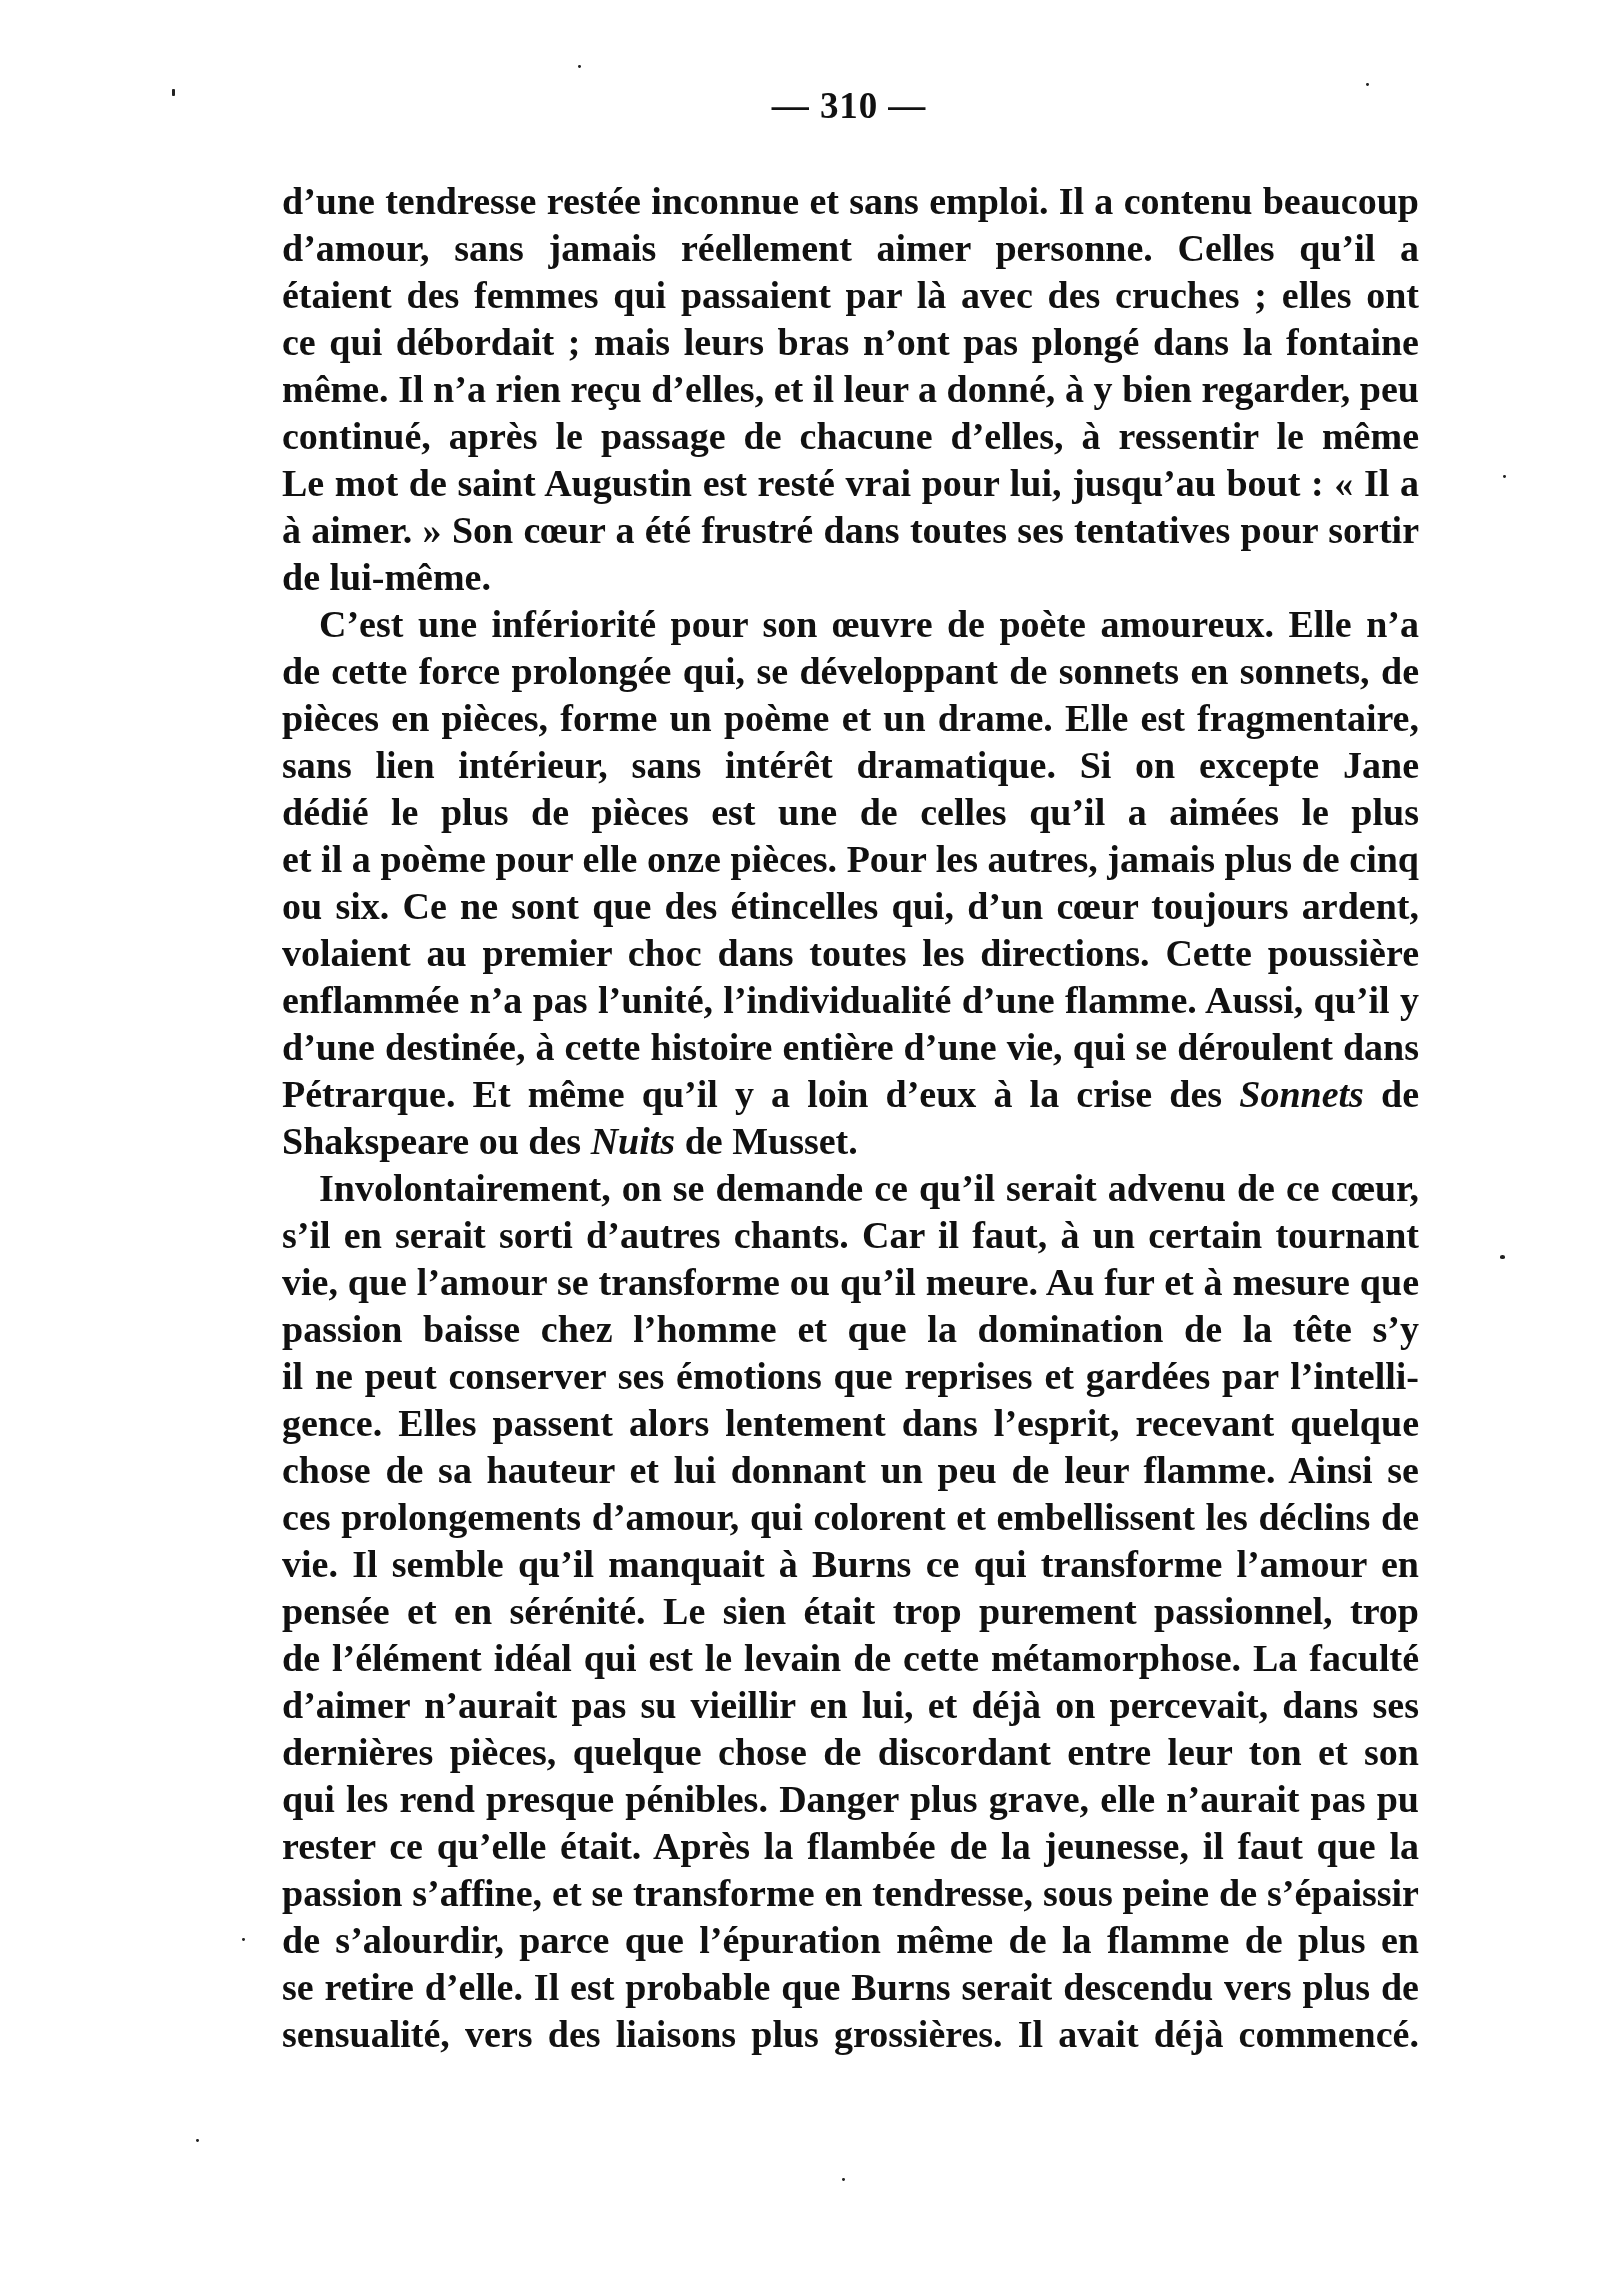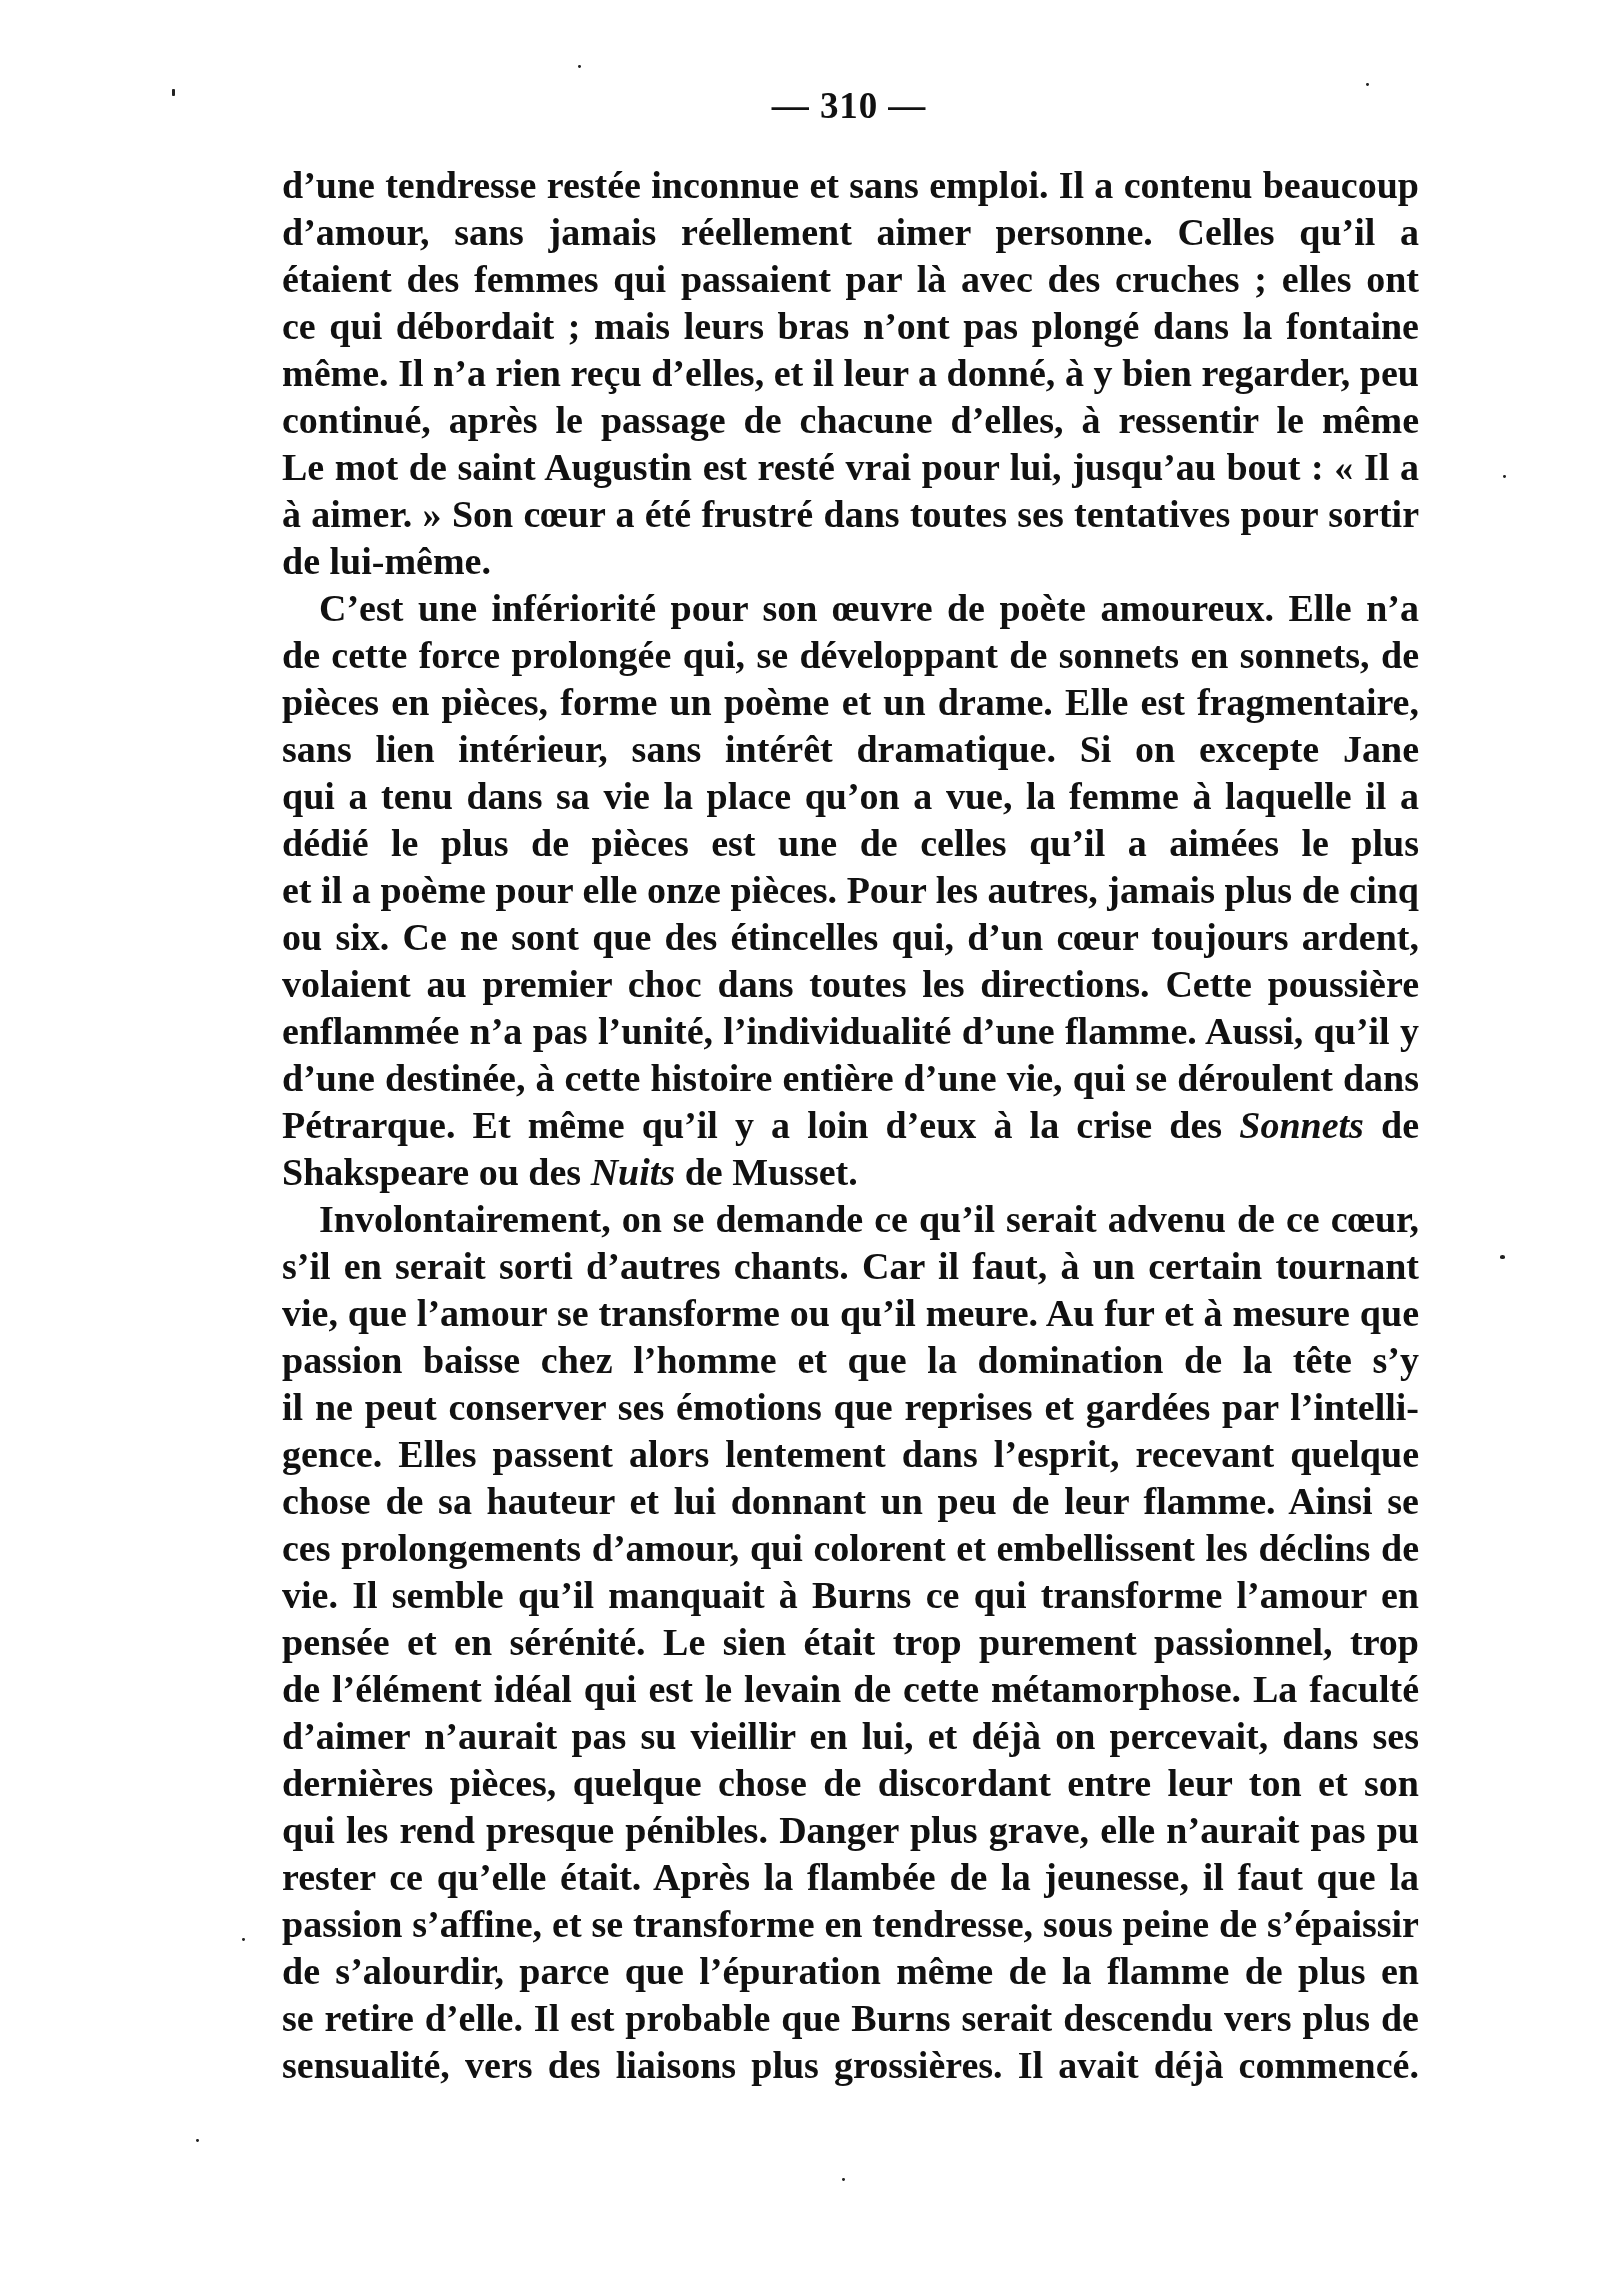--- a/index.html
+++ b/index.html
@@ -22,21 +22,21 @@
     top: 85px;
     text-align: center;
     font-size: 37px;
     font-weight: bold;
     line-height: 42px;
     letter-spacing: 0.9px;
   }
   .text-block {
     position: absolute;
     left: 282px;
-    top: 162px;
+    top: 178px;
     width: 1137px;
     font-family: Liberation Serif, serif;
   }
   .line {
     display: block;
     height: 47px;
     line-height: 47px;
     font-size: 38px;
     font-weight: bold;
     text-align: justify;
@@ -121,23 +121,20 @@
     <span class="line">
         <span class="justify-wrap">de cette force prolongée qui, se développant de sonnets en sonnets, de</span>
       </span>
     <span class="line">
         <span class="justify-wrap">pièces en pièces, forme un poème et un drame. Elle est fragmentaire,</span>
       </span>
     <span class="line">
         <span class="justify-wrap">sans lien intérieur, sans intérêt dramatique. Si on excepte Jane Armour,</span>
       </span>
     <span class="line">
-        <span class="justify-wrap">qui a tenu dans sa vie la place qu’on a vue, la femme à laquelle il a</span>
-      </span>
-    <span class="line">
         <span class="justify-wrap">dédié le plus de pièces est une de celles qu’il a aimées le plus légèrement,</span>
       </span>
     <span class="line">
         <span class="justify-wrap">et il a poème pour elle onze pièces. Pour les autres, jamais plus de cinq</span>
       </span>
     <span class="line">
         <span class="justify-wrap">ou six. Ce ne sont que des étincelles qui, d’un cœur toujours ardent,</span>
       </span>
     <span class="line">
         <span class="justify-wrap">volaient au premier choc dans toutes les directions. Cette poussière</span>

